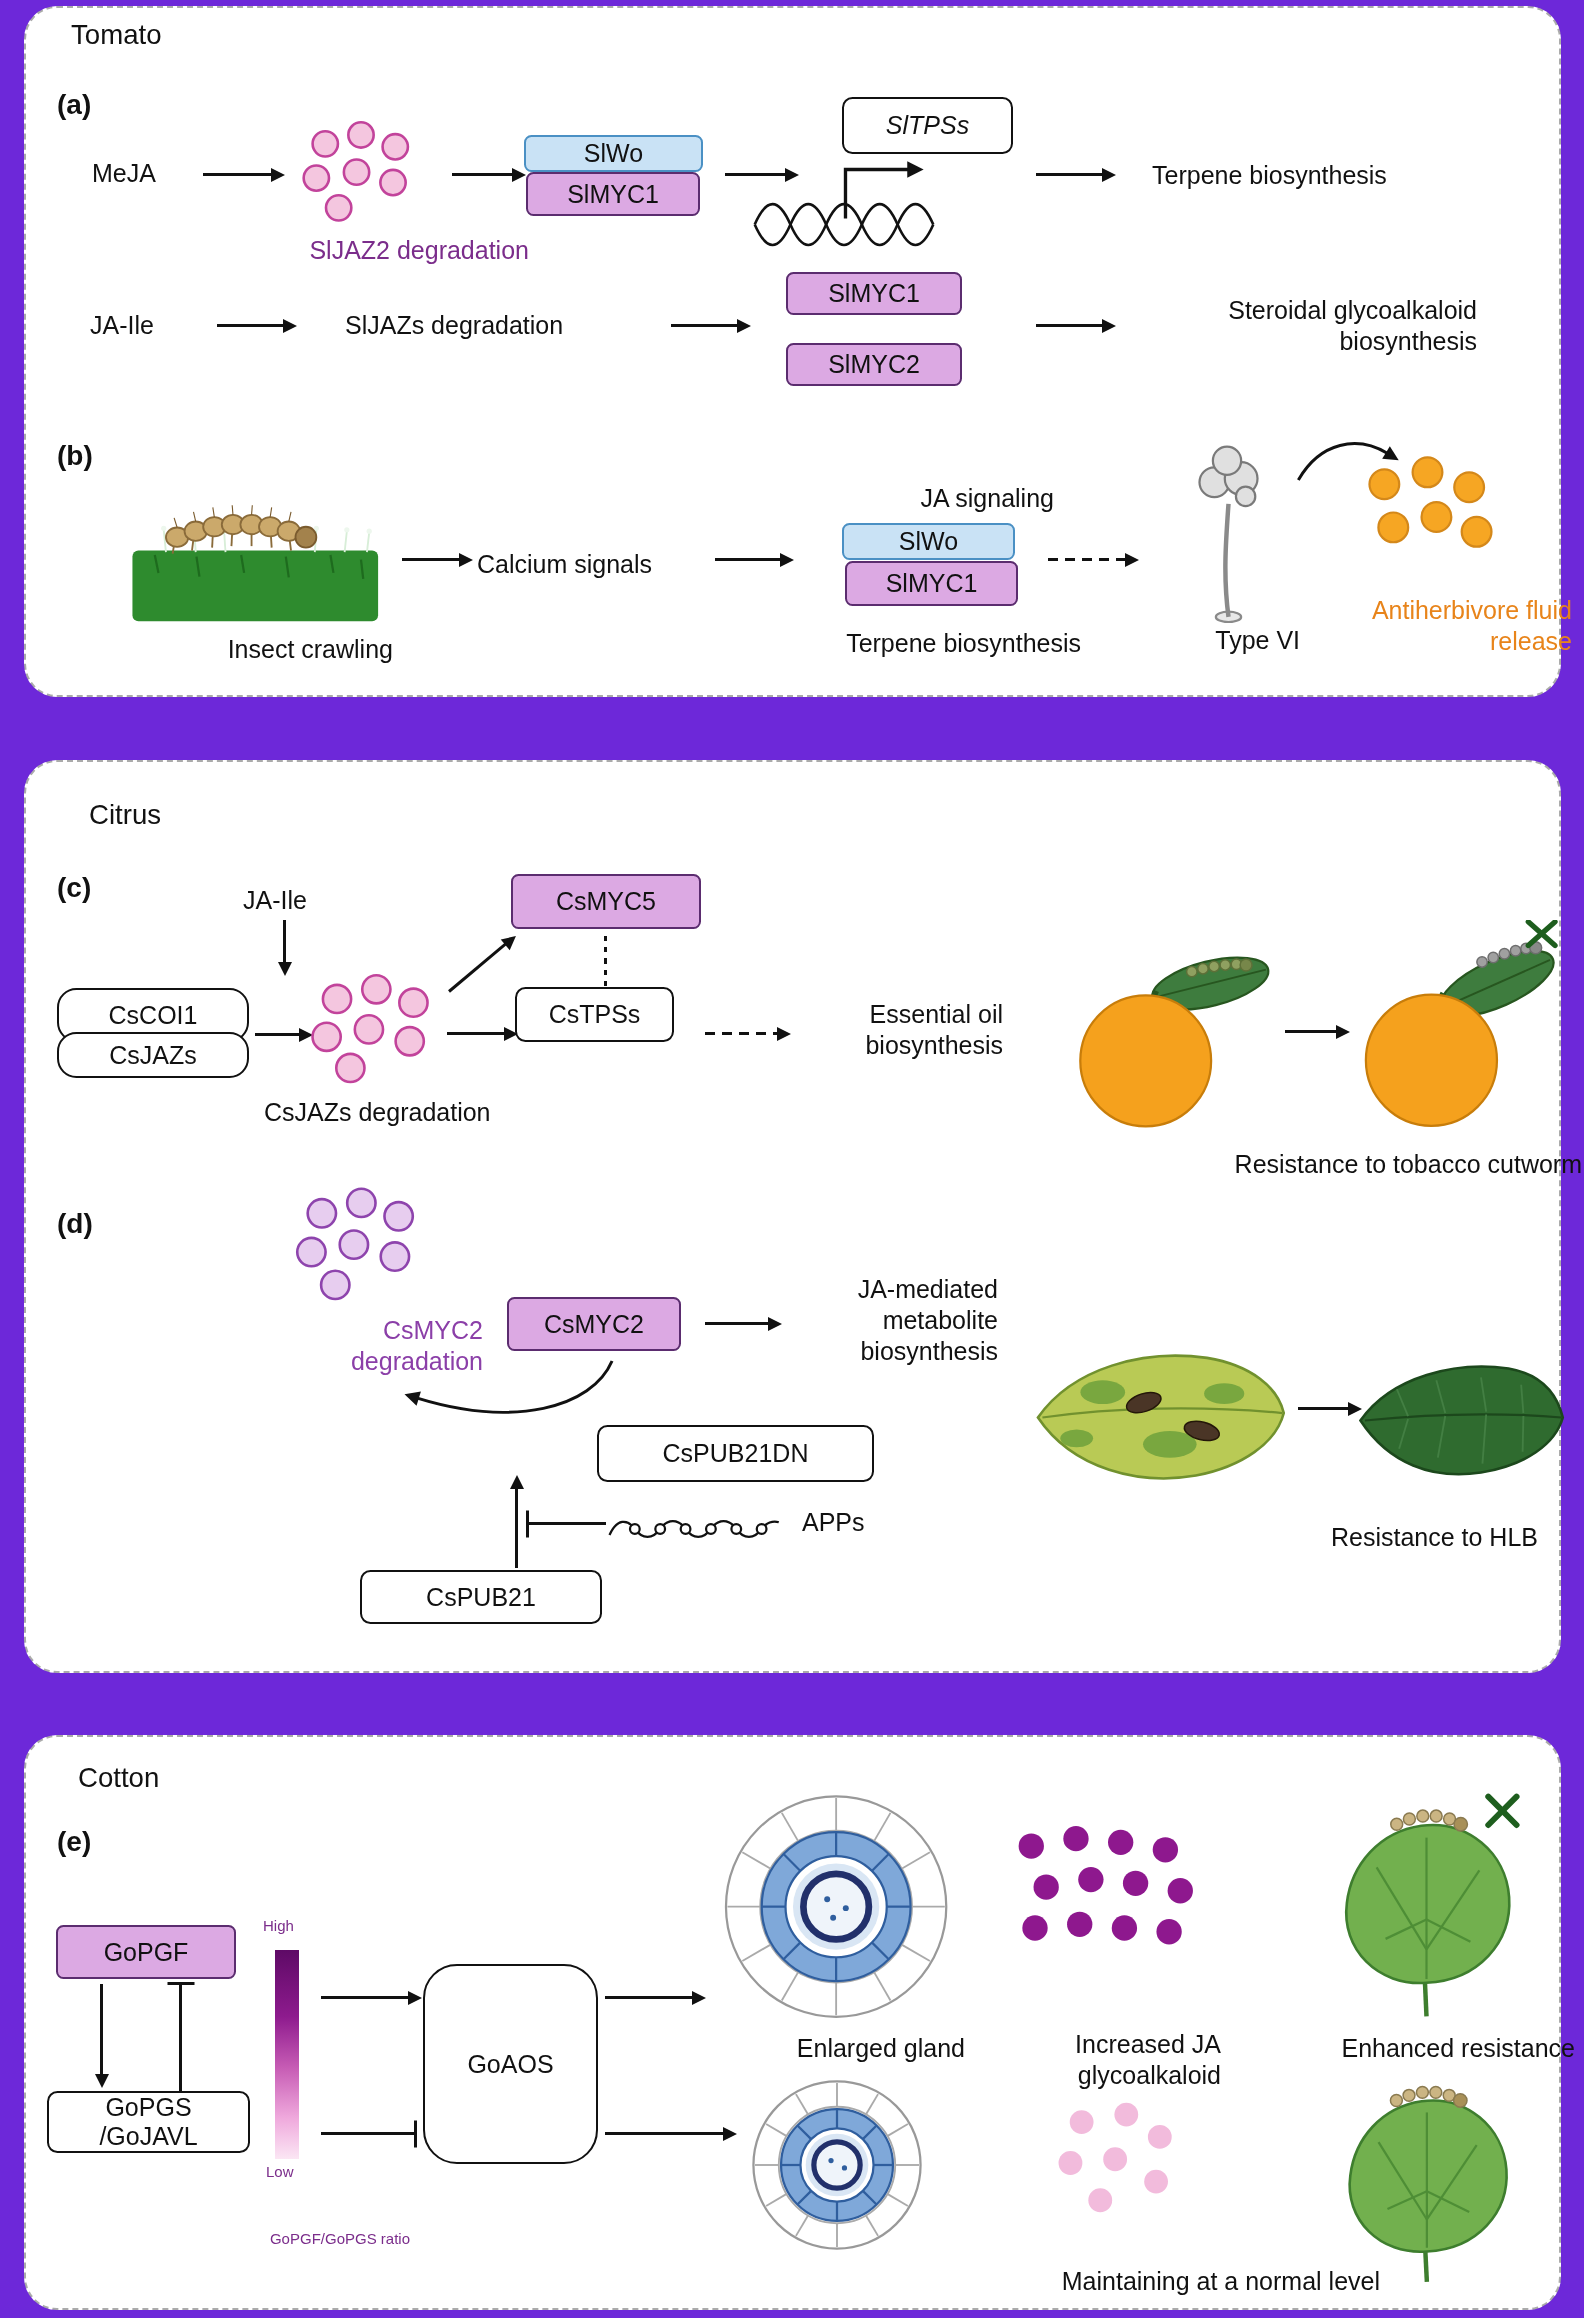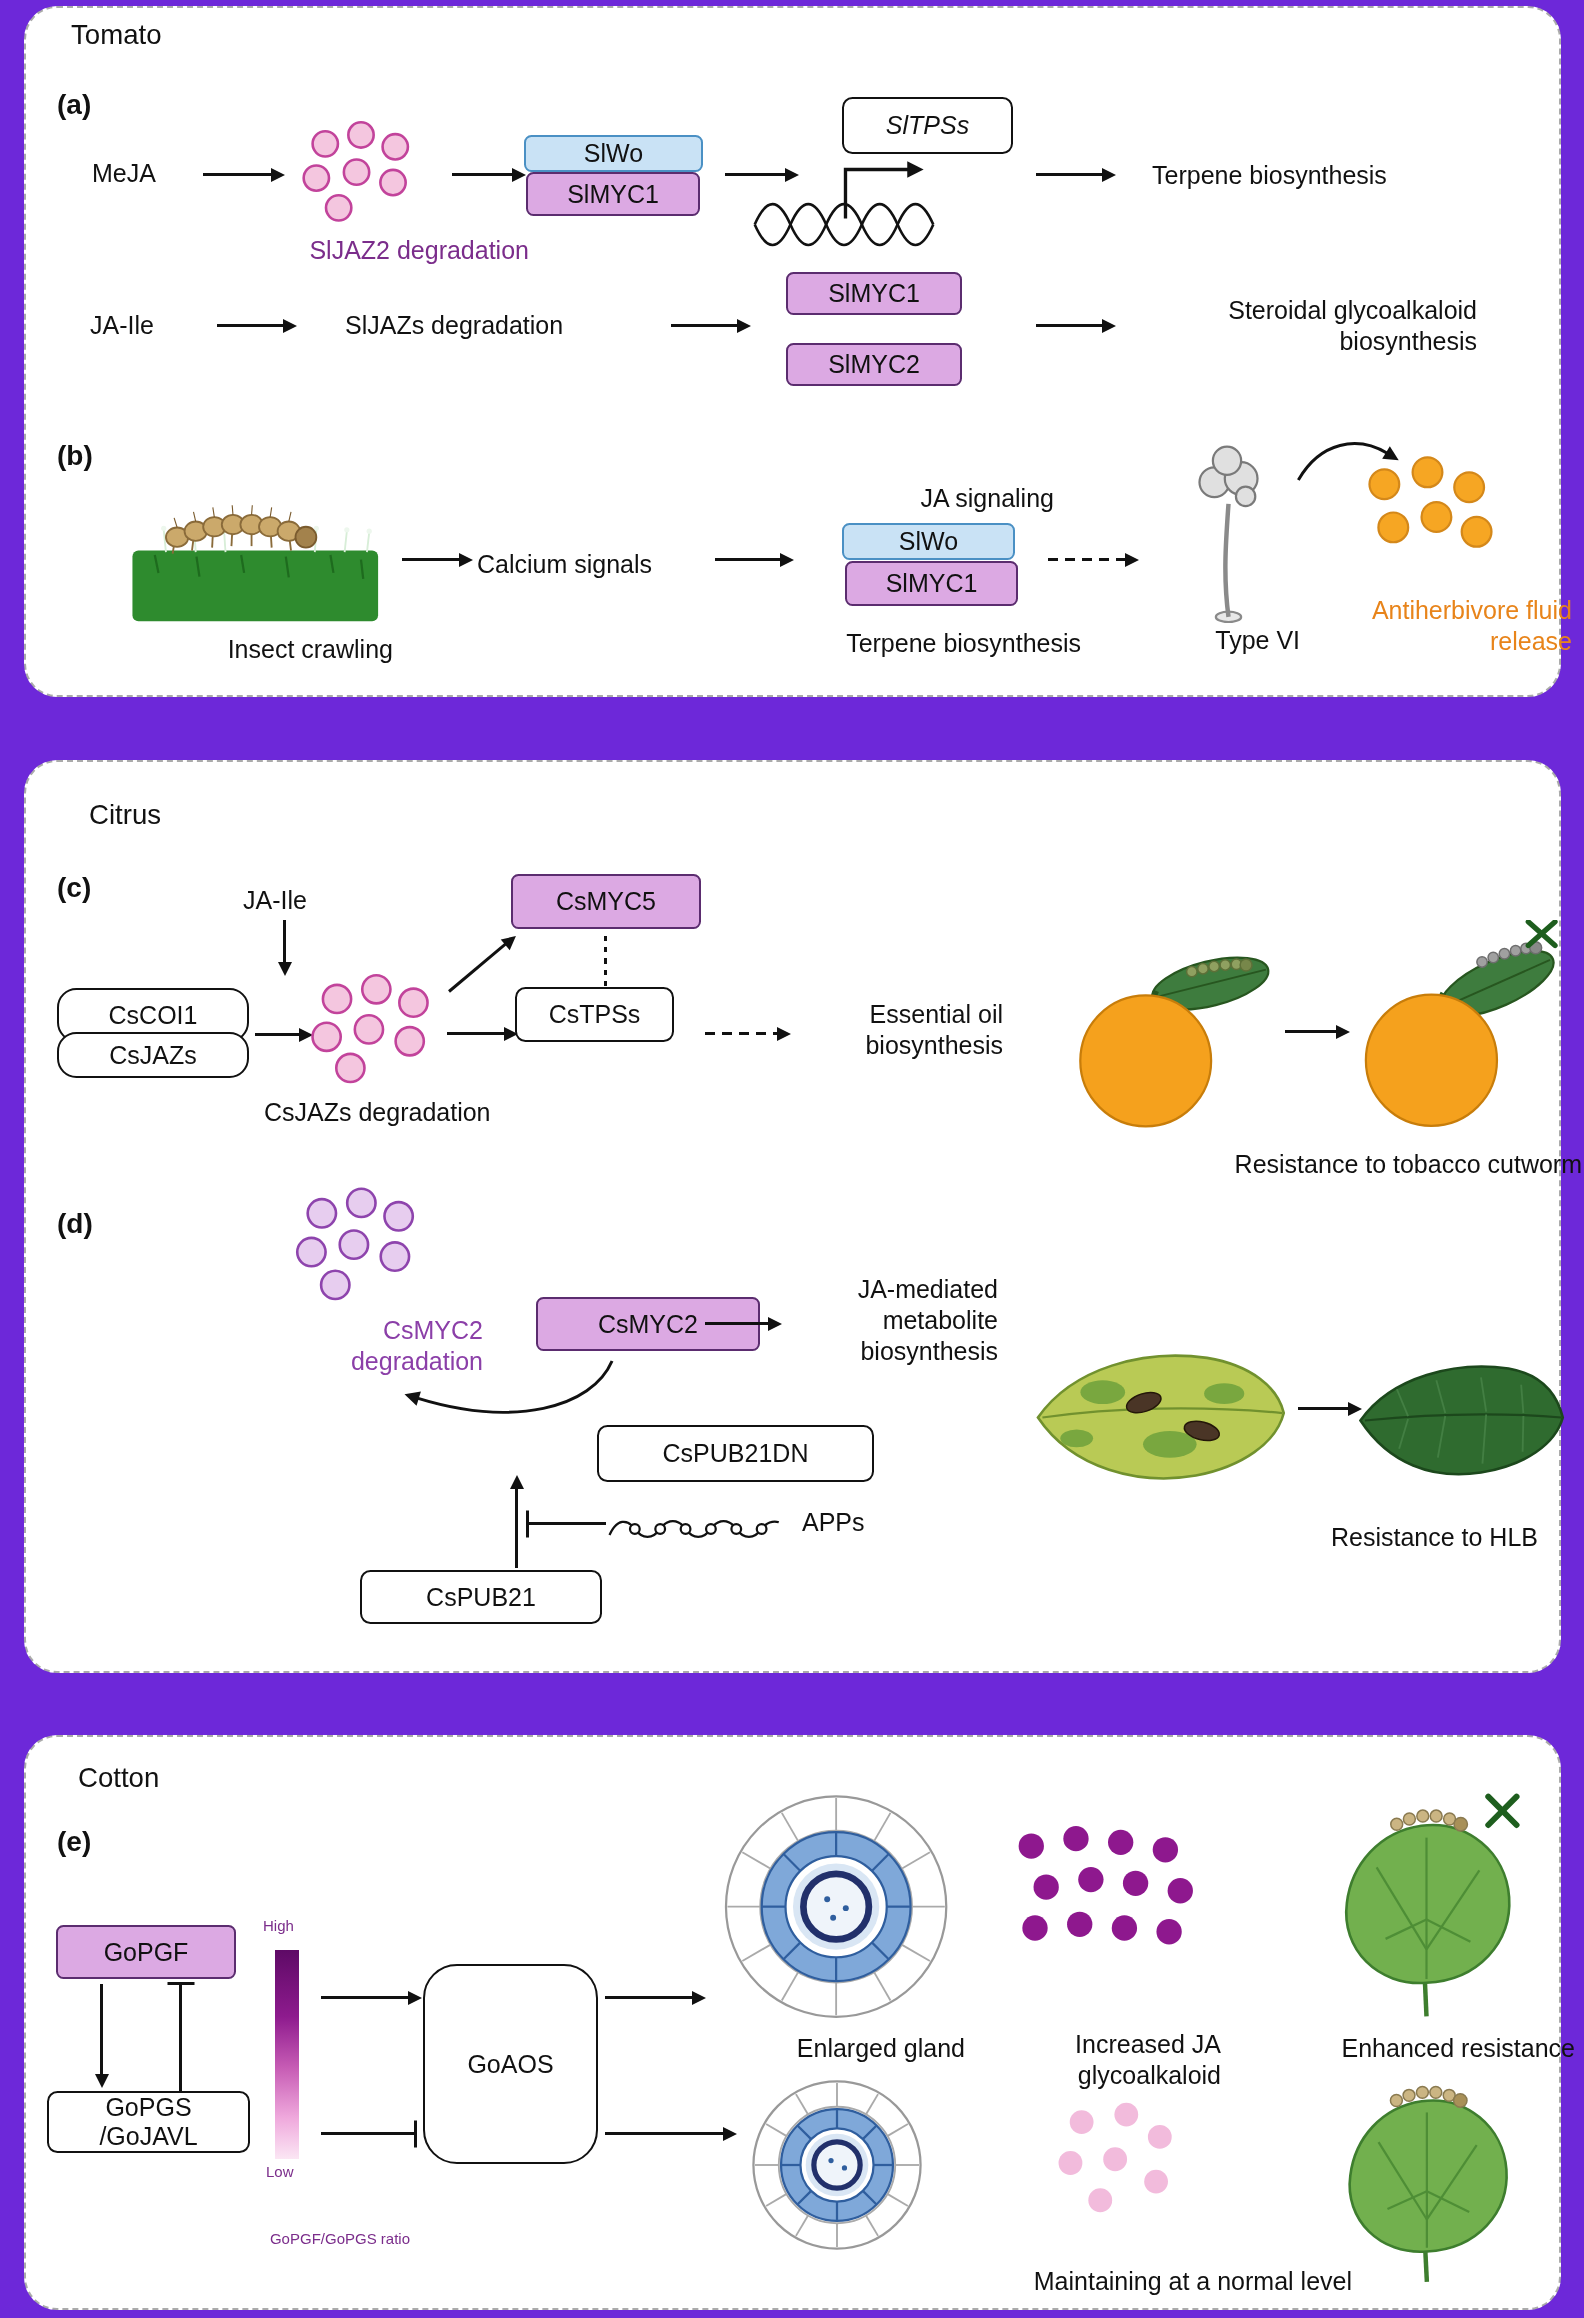--- a/index.html
+++ b/index.html
@@ -273,21 +273,21 @@
           <circle cx="97" cy="24" r="19"></circle>
           <circle cx="147" cy="42" r="19"></circle>
         <circle cx="30" cy="90" r="19"></circle>
           <circle cx="87" cy="80" r="19"></circle>
           <circle cx="142" cy="96" r="19"></circle>
         <circle cx="62" cy="134" r="19"></circle>
       </g>
     </svg>
     <div class="tc violet" style="left:248px;top:553px;width:209px">CsMYC2 degradation</div>
 
-    <div class="box pbox" style="left:510px;top:535px;width:224px;height:54px">CsMYC2</div>
+    <div class="box pbox" style="left:481px;top:535px;width:174px;height:54px">CsMYC2</div>
     <div class="arrow" style="left:679px;top:560px;width:64px"></div>
     <div class="tc" style="left:756px;top:512px;width:216px">JA-mediated metabolite biosynthesis</div>
 
     <svg class="svgabs" style="left:369px;top:590px" width="223" height="82" viewBox="0 0 300 110">
       <path d="M292,12 C265,75 160,102 30,62" fill="none" stroke="#111" stroke-width="4"></path>
       <polygon points="-2,-10 -2,10 18,0" fill="#111" transform="translate(30,62) rotate(197)"></polygon>
     </svg>
 
     <div class="box wbox" style="left:571px;top:663px;width:277px;height:57px">CsPUB21DN</div>
     <div class="arrow-u" style="left:489px;top:726px;height:80px"></div>
@@ -507,17 +507,17 @@
       </g>
       <g fill="#CBB583" stroke="#8A7A50" stroke-width="2">
         <circle cx="92" cy="46" r="8"></circle>
           <circle cx="109" cy="39" r="8"></circle>
           <circle cx="127" cy="35" r="8"></circle>
         <circle cx="145" cy="35" r="8"></circle>
           <circle cx="163" cy="39" r="8"></circle>
       </g>
       <circle cx="178" cy="46" r="9" fill="#A89058" stroke="#8A7A50" stroke-width="2"></circle>
     </svg>
-    <div class="tc" style="left:849px;top:529px;width:477px">Maintaining at a normal level</div>
+    <div class="tc" style="left:877px;top:529px;width:477px">Maintaining at a normal level</div>
   </div>
 
 </div>
 
 
 </body></html>

